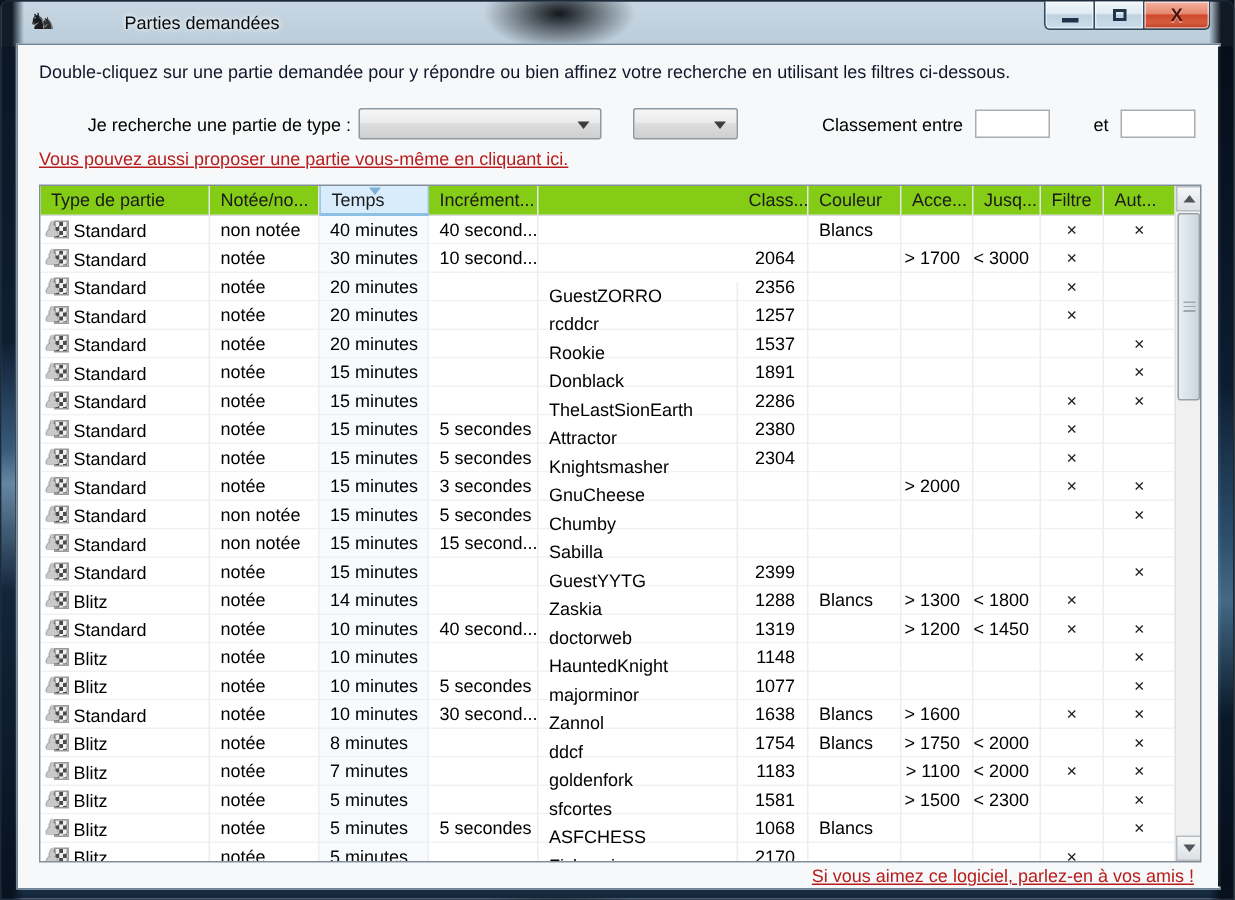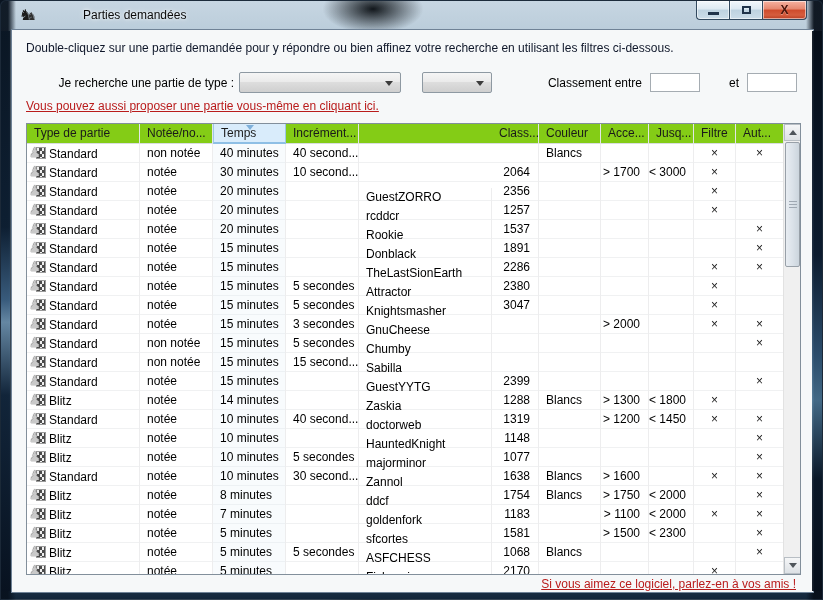--- a/index.html
+++ b/index.html
@@ -321,21 +321,21 @@
               <span class="gicon">
                 <span class="board"></span>
                 <span class="pawn">♟</span>
               </span>
               <span class="tlabel">Standard</span>
             </div>
             <div class="tcell">notée</div>
             <div class="tcell">15 minutes</div>
             <div class="tcell">5 secondes</div>
             <div class="tcell">Chumby</div>
-            <div class="tcell">3047</div>
+            <div class="tcell">2304</div>
             <div class="tcell"></div>
             <div class="tcell"></div>
             <div class="tcell"></div>
             <div class="tcell">×</div>
             <div class="tcell"></div>
           </div>
           <div class="trow">
             <div class="tcell c-type">
               <span class="gicon">
                 <span class="board"></span>

